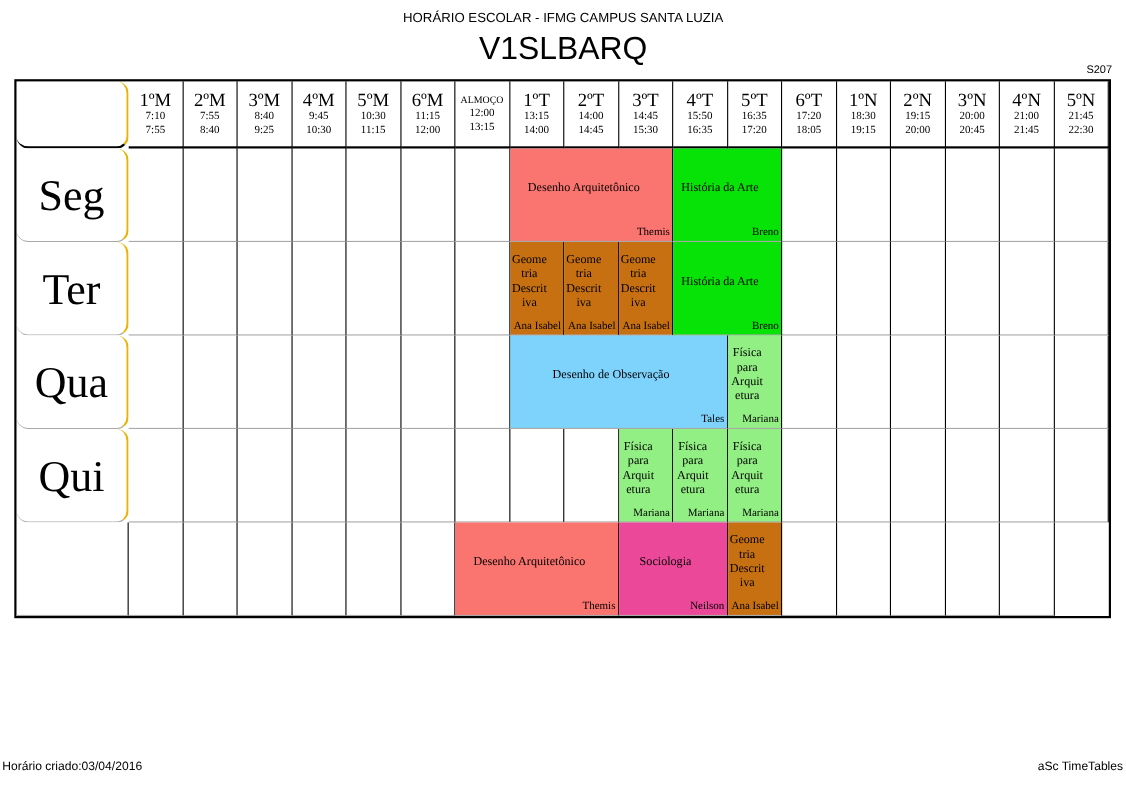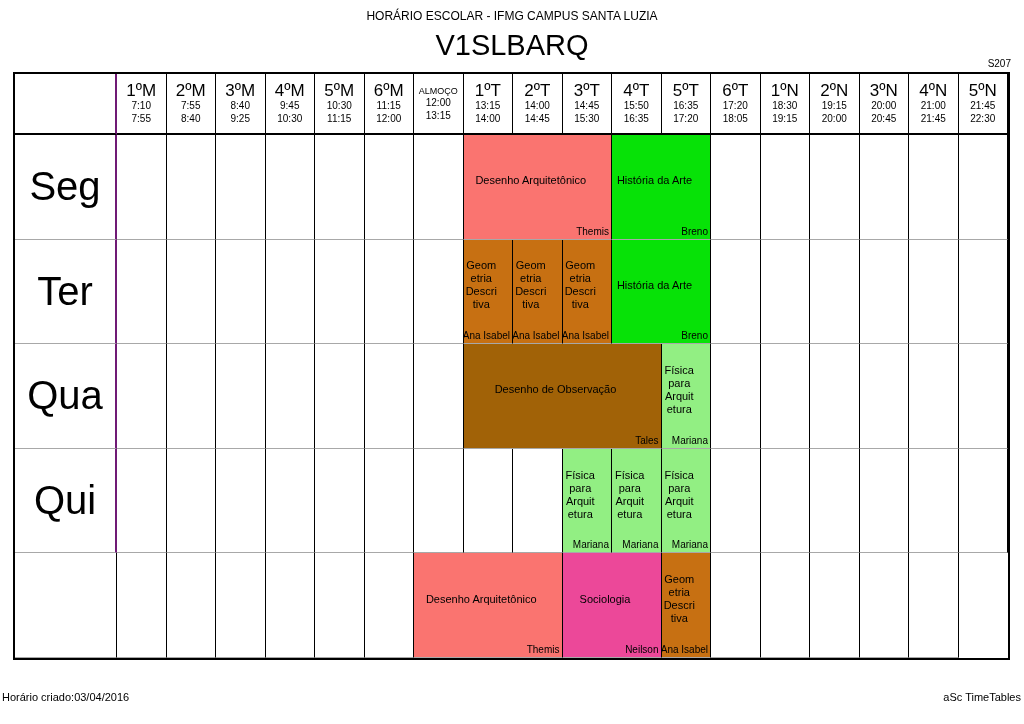--- a/index.html
+++ b/index.html
@@ -4,28 +4,29 @@
 <style>
   html,body{margin:0;padding:0;}
   body{
     width:1024px;height:724px;position:relative;background:#fff;
     font-family:"Liberation Sans",sans-serif;color:#000;overflow:hidden;
   }
   .title{position:absolute;top:9px;left:0;width:100%;text-align:center;font-size:12px;}
   .classname{position:absolute;top:29px;left:0;width:100%;text-align:center;font-size:29px;}
   .room{position:absolute;top:58px;right:13px;font-size:10px;margin-left:29px;}
   #grid{
-    position:absolute;left:13px;top:72px;width:997px;height:588px;
+    position:absolute;left:13px;top:72px;width:997px;height:490px;
     box-sizing:border-box;border:2px solid #000;
     display:grid;grid-template-columns:102px repeat(18,1fr);
     grid-template-rows:61px repeat(5,1fr);
+    font-family:Liberation Serif, serif;
   }
   .cell{border-right:1px solid #000;border-bottom:1px solid #a8a8a8;box-sizing:border-box;min-width:0;min-height:0;}
   .phead,.corner{border-bottom:2px solid #000;}
-  .day,.corner{border-right:2px solid #701a75;}
+  .day,.corner{border-right:2px solid #eab308;border-radius:11px;}
   .phead{display:flex;flex-direction:column;align-items:center;justify-content:center;text-align:center;}
   .phead .plabel{font-size:17px;line-height:18px;white-space:nowrap;}
   .phead .plabel.small{font-size:9px;line-height:12px;}
   .phead .ptime{font-size:10px;line-height:12.5px;}
   .day{display:flex;align-items:center;justify-content:center;font-size:40px;}
   .lesson{
     position:relative;display:flex;align-items:center;justify-content:center;
     text-align:center;font-size:11px;line-height:13px;
     padding:2px 14px 14px 1px;word-break:break-word;overflow:hidden;
   }
@@ -187,21 +188,21 @@
     <div class="cell empty"></div>
     <div class="cell empty"></div>
     <div class="cell day">Qua</div>
     <div class="cell empty"></div>
     <div class="cell empty"></div>
     <div class="cell empty"></div>
     <div class="cell empty"></div>
     <div class="cell empty"></div>
     <div class="cell empty"></div>
     <div class="cell empty"></div>
-    <div class="cell lesson" style="grid-column: span 4; background: #a16207;">
+    <div class="cell lesson" style="grid-column: span 4; background: #7dd3fc;">
       <div>Desenho de Observação</div>
       <div class="teacher">Tales</div>
     </div>
     <div class="cell lesson" style="grid-column: span 1; background: rgb(146, 239, 131);">
       <div>Física para Arquitetura</div>
       <div class="teacher">Mariana</div>
     </div>
     <div class="cell empty"></div>
     <div class="cell empty"></div>
     <div class="cell empty"></div>

